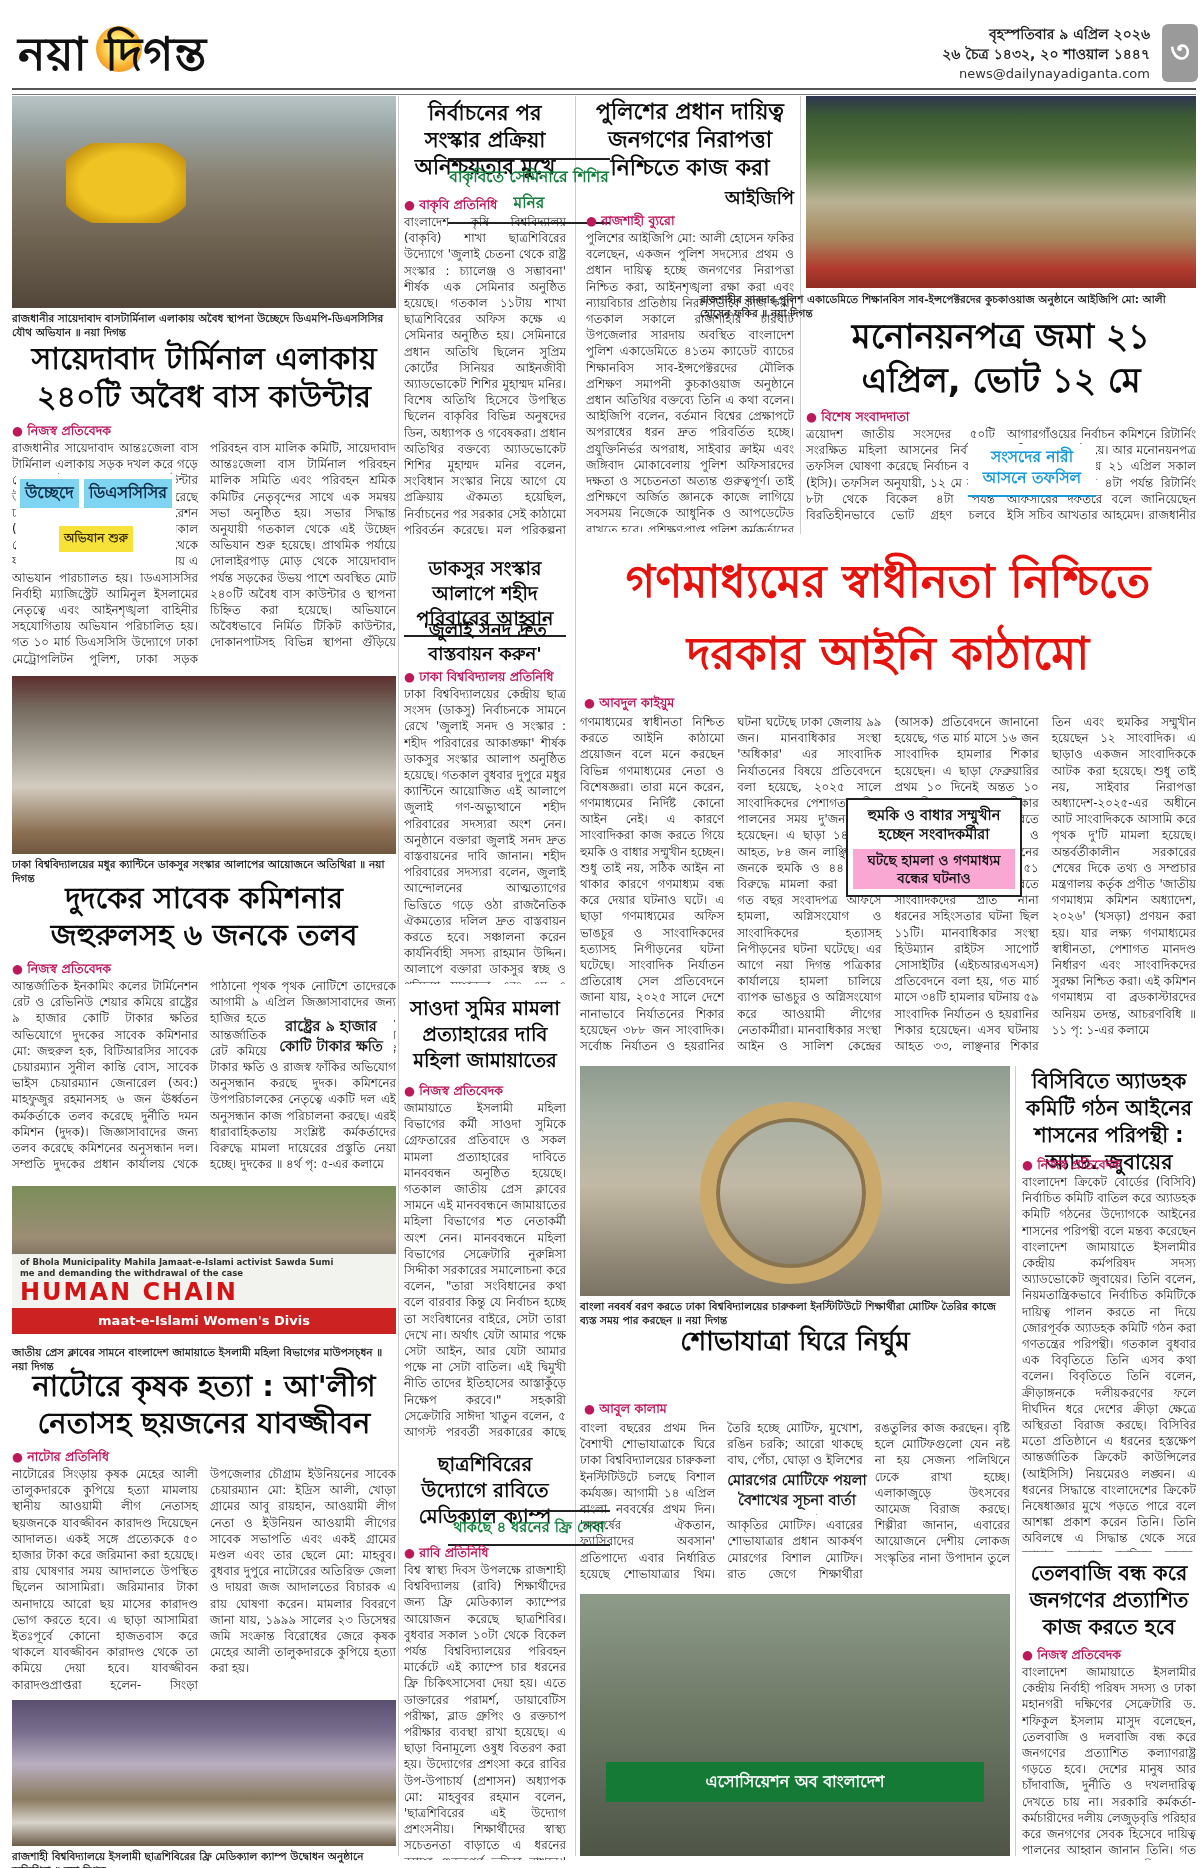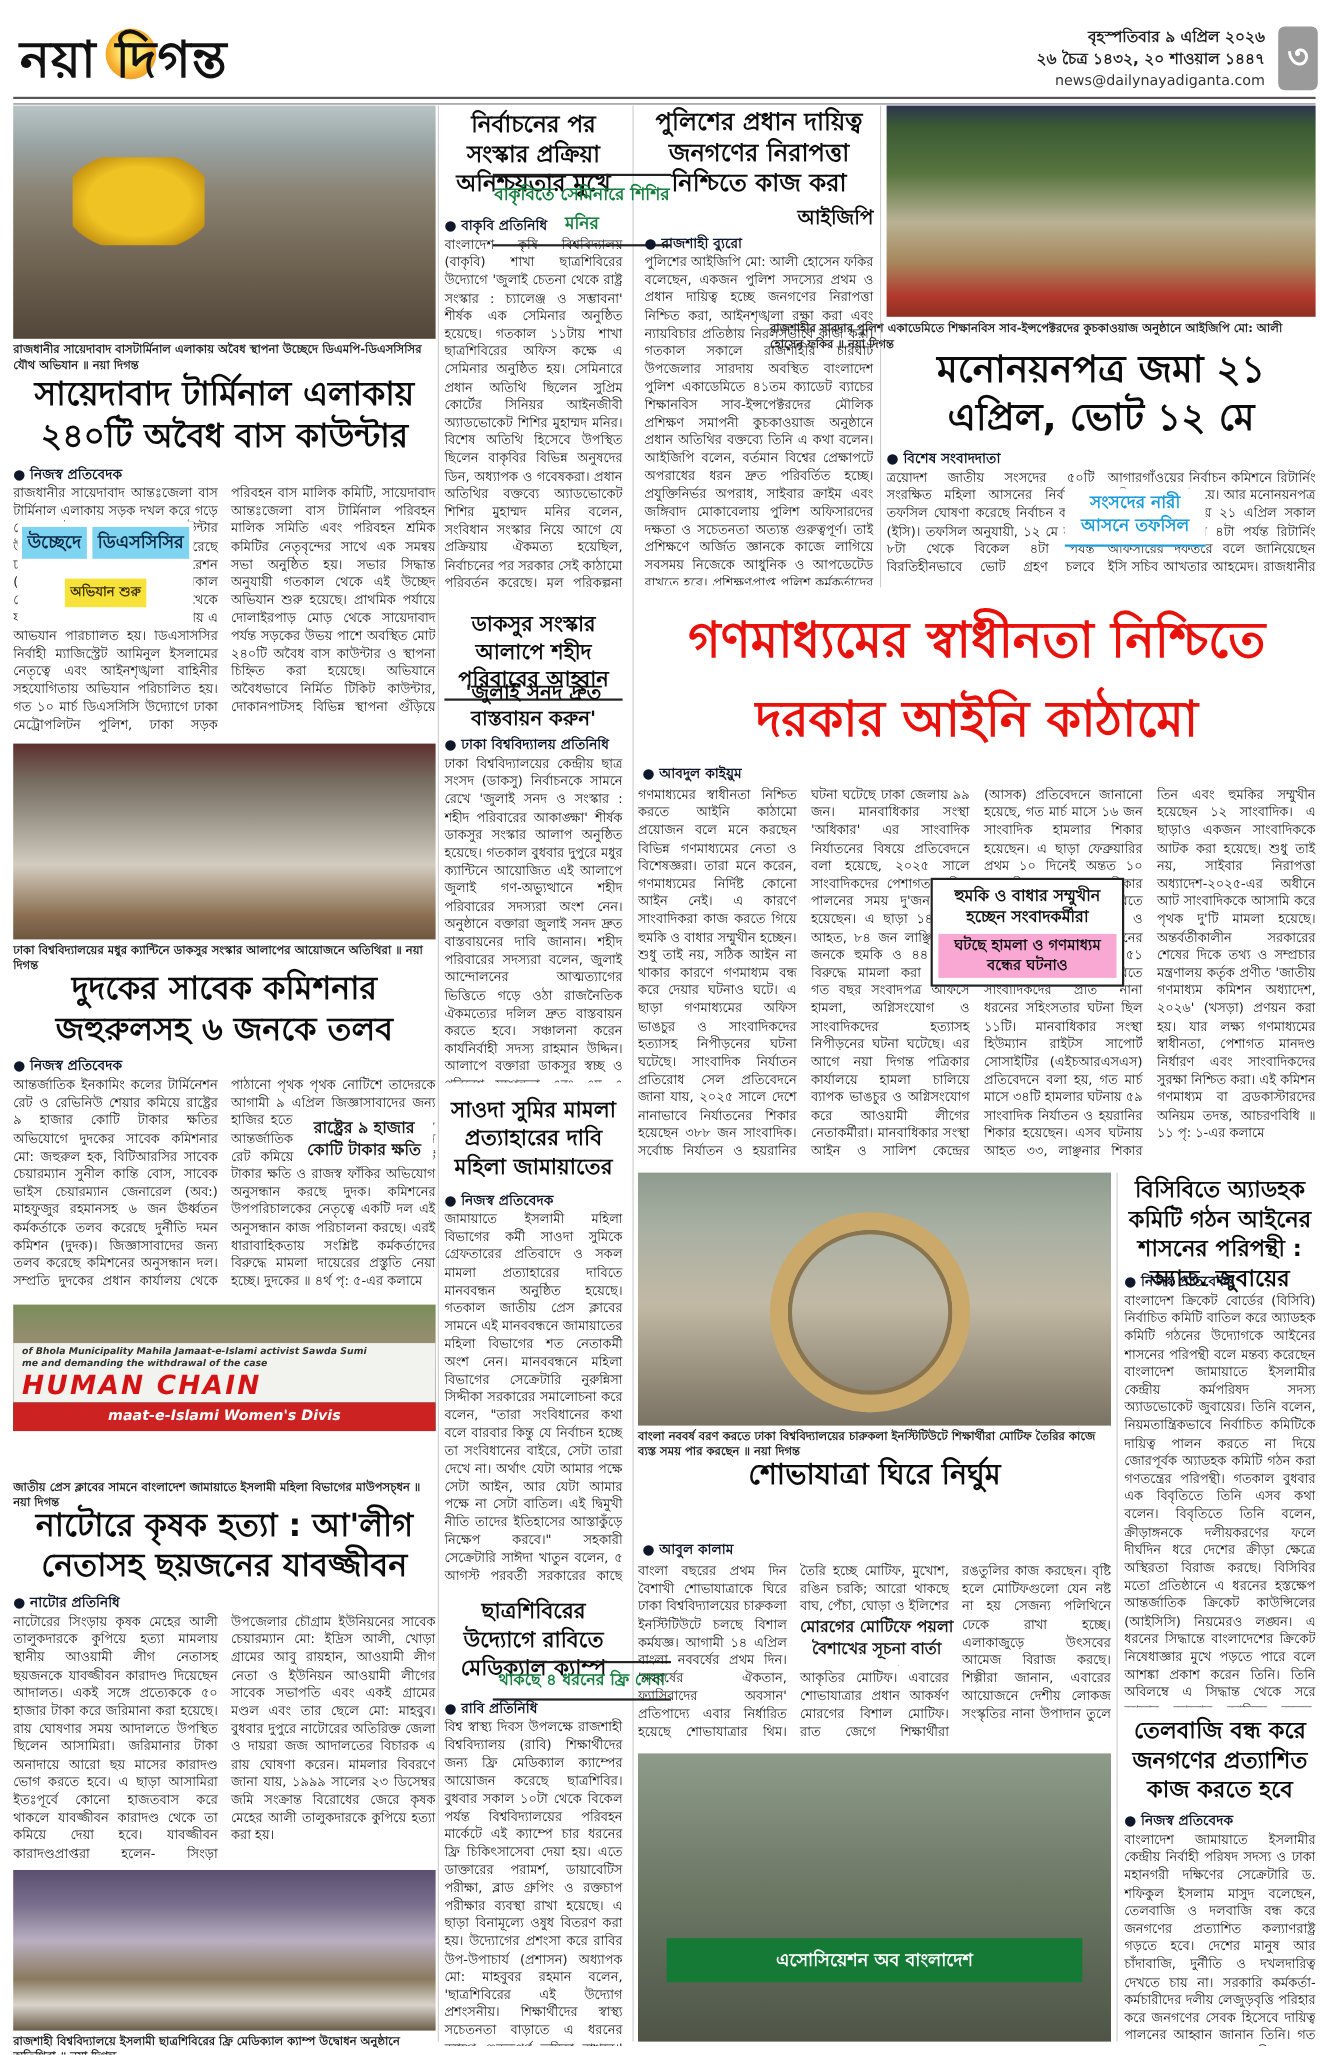--- a/index.html
+++ b/index.html
@@ -14,21 +14,21 @@
   .dateline{font-size:14px;font-weight:bold;color:#222;text-align:right;line-height:20px;}
   .email{font-size:13px;font-weight:normal;color:#333;}
   #page-badge{width:36px;height:58px;background:#9a9a9a;border-radius:6px;color:#fff;
      font-size:30px;font-weight:bold;display:flex;align-items:center;justify-content:center;}
   #head-rule{height:4px;border-top:2px solid #555;border-bottom:1px solid #777;}
   
   .photo{background:#888;overflow:hidden;}
   .cap{font-size:10.5px;font-weight:bold;color:#222;line-height:14px;}
   .h-xl{font-weight:bold;color:#0d0d0d;text-align:center;}
   .h-red{color:#e8120c;font-weight:bold;text-align:center;font-size:45px;line-height:72px;}
-  .byline{font-size:12.5px;font-weight:bold;color:#0f172a;}
+  .byline{font-size:12.5px;font-weight:bold;color:#be185d;}
   .body-txt{font-size:11.8px;line-height:16.2px;text-align:justify;color:#1b1b1b;overflow:hidden;}
   .cols2{column-count:2;column-gap:12px;}
   .cols3{column-count:3;column-gap:12px;}
   .cols4{column-count:4;column-gap:13px;}
   .subhead-box{border-top:2px solid #222;border-bottom:2px solid #222;text-align:center;
      font-weight:bold;color:#15803d;margin-left:44px;}
   .vrule{width:1px;background:#cccccc;}
   
   #inset-ucched{background:#fff;text-align:center;padding:4px 2px;}
   #inset-ucched .chip-c{background:#7fd4f2;color:#0a2a46;font-weight:bold;font-size:16px;padding:1px 5px;display:inline-block;margin:1px 0;}
@@ -96,21 +96,21 @@
   </div>
 
   <div class="photo ph3 abs" style="left:12px;top:676px;width:384px;height:178px;"></div>
   <div class="cap abs" style="left:12px;top:857px;width:384px;height:16px;">ঢাকা বিশ্ববিদ্যালয়ের মধুর ক্যান্টিনে ডাকসুর সংস্কার আলাপের আয়োজনে অতিথিরা ॥ নয়া দিগন্ত</div>
 
   <div class="h-xl abs" style="left:12px;top:880px;width:384px;font-size:29px;line-height:37px;">দুদকের সাবেক কমিশনার জহুরুলসহ ৬ জনকে তলব</div>
   <div class="byline abs" style="left:12px;top:960px;">● নিজস্ব প্রতিবেদক</div>
   <div class="body-txt cols2 abs" style="left:12px;top:978px;width:384px;height:202px;">আন্তর্জাতিক ইনকামিং কলের টার্মিনেশন রেট ও রেভিনিউ শেয়ার কমিয়ে রাষ্ট্রের ৯ হাজার কোটি টাকার ক্ষতির অভিযোগে দুদকের সাবেক কমিশনার মো: জহুরুল হক, বিটিআরসির সাবেক চেয়ারম্যান সুনীল কান্তি বোস, সাবেক ভাইস চেয়ারম্যান জেনারেল (অব:) মাহফুজুর রহমানসহ ৬ জন ঊর্ধ্বতন কর্মকর্তাকে তলব করেছে দুর্নীতি দমন কমিশন (দুদক)। জিজ্ঞাসাবাদের জন্য তলব করেছে কমিশনের অনুসন্ধান দল। সম্প্রতি দুদকের প্রধান কার্যালয় থেকে পাঠানো পৃথক পৃথক নোটিশে তাদেরকে আগামী ৯ এপ্রিল জিজ্ঞাসাবাদের জন্য হাজির হতে বলা হয়েছে। জানা গেছে, আন্তর্জাতিক ইনকামিং কলে টার্মিনেশন রেট কমিয়ে রাষ্ট্রের ৯ হাজার কোটি টাকার ক্ষতি ও রাজস্ব ফাঁকির অভিযোগ অনুসন্ধান করছে দুদক। কমিশনের উপপরিচালকের নেতৃত্বে একটি দল এই অনুসন্ধান কাজ পরিচালনা করছে। এরই ধারাবাহিকতায় সংশ্লিষ্ট কর্মকর্তাদের বিরুদ্ধে মামলা দায়েরের প্রস্তুতি নেয়া হচ্ছে। দুদকের ॥ ৪র্থ পৃ: ৫-এর কলামে</div>
   <div id="inset-dudok" class="abs" style="left:268px;top:1012px;width:122px;">রাষ্ট্রের ৯ হাজার কোটি টাকার ক্ষতি</div>
 
-  <div class="photo ph4 abs" style="left:12px;top:1186px;width:384px;height:115px;font-style:italic;">
+  <div class="photo ph4 abs" style="left:12px;top:1186px;width:384px;height:148px;">
     <div class="band-w">
       <div class="sm">of Bhola Municipality Mahila Jamaat-e-Islami activist Sawda Sumi</div>
       <div class="sm">me and demanding the withdrawal of the case</div>
       <div class="big">HUMAN CHAIN</div>
     </div>
     <div class="band-r2">maat-e-Islami Women's Divis</div>
   </div>
   <div class="cap abs" style="left:12px;top:1345px;width:384px;height:16px;">জাতীয় প্রেস ক্লাবের সামনে বাংলাদেশ জামায়াতে ইসলামী মহিলা বিভাগের মাউপসচ্ধন ॥ নয়া দিগন্ত</div>
 
   <div class="h-xl abs" style="left:12px;top:1368px;width:384px;font-size:29px;line-height:37px;">নাটোরে কৃষক হত্যা : আ'লীগ নেতাসহ ছয়জনের যাবজ্জীবন</div>

